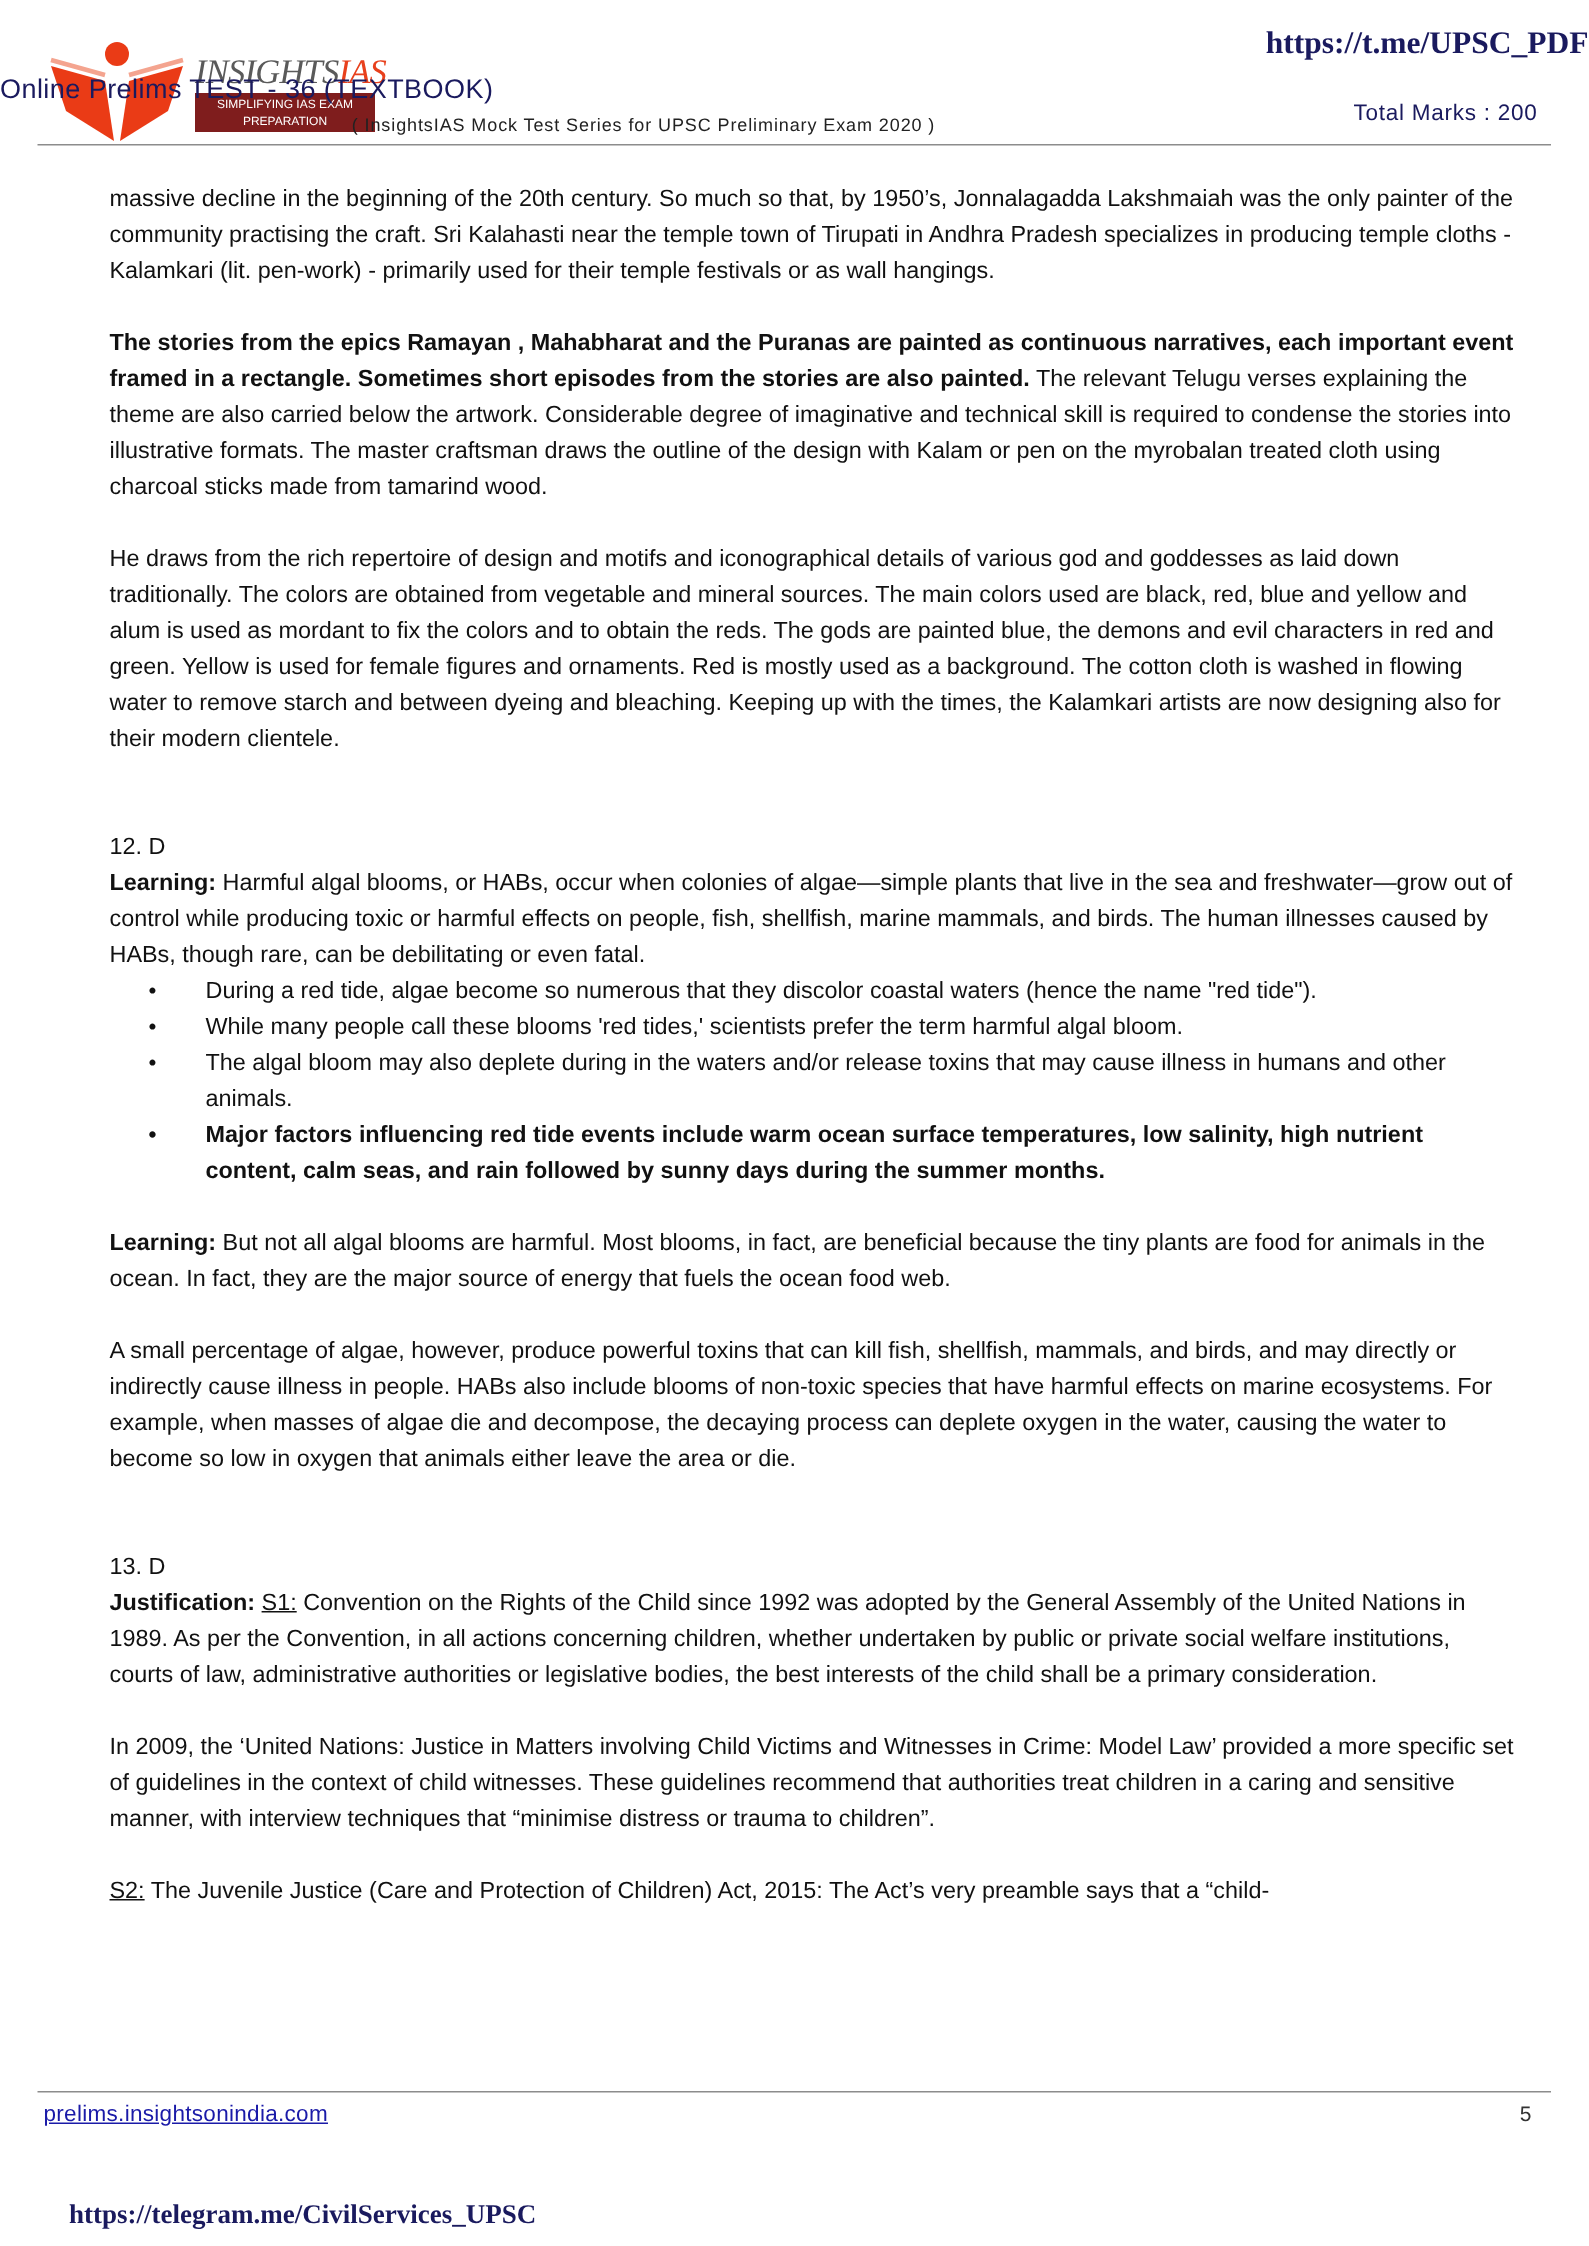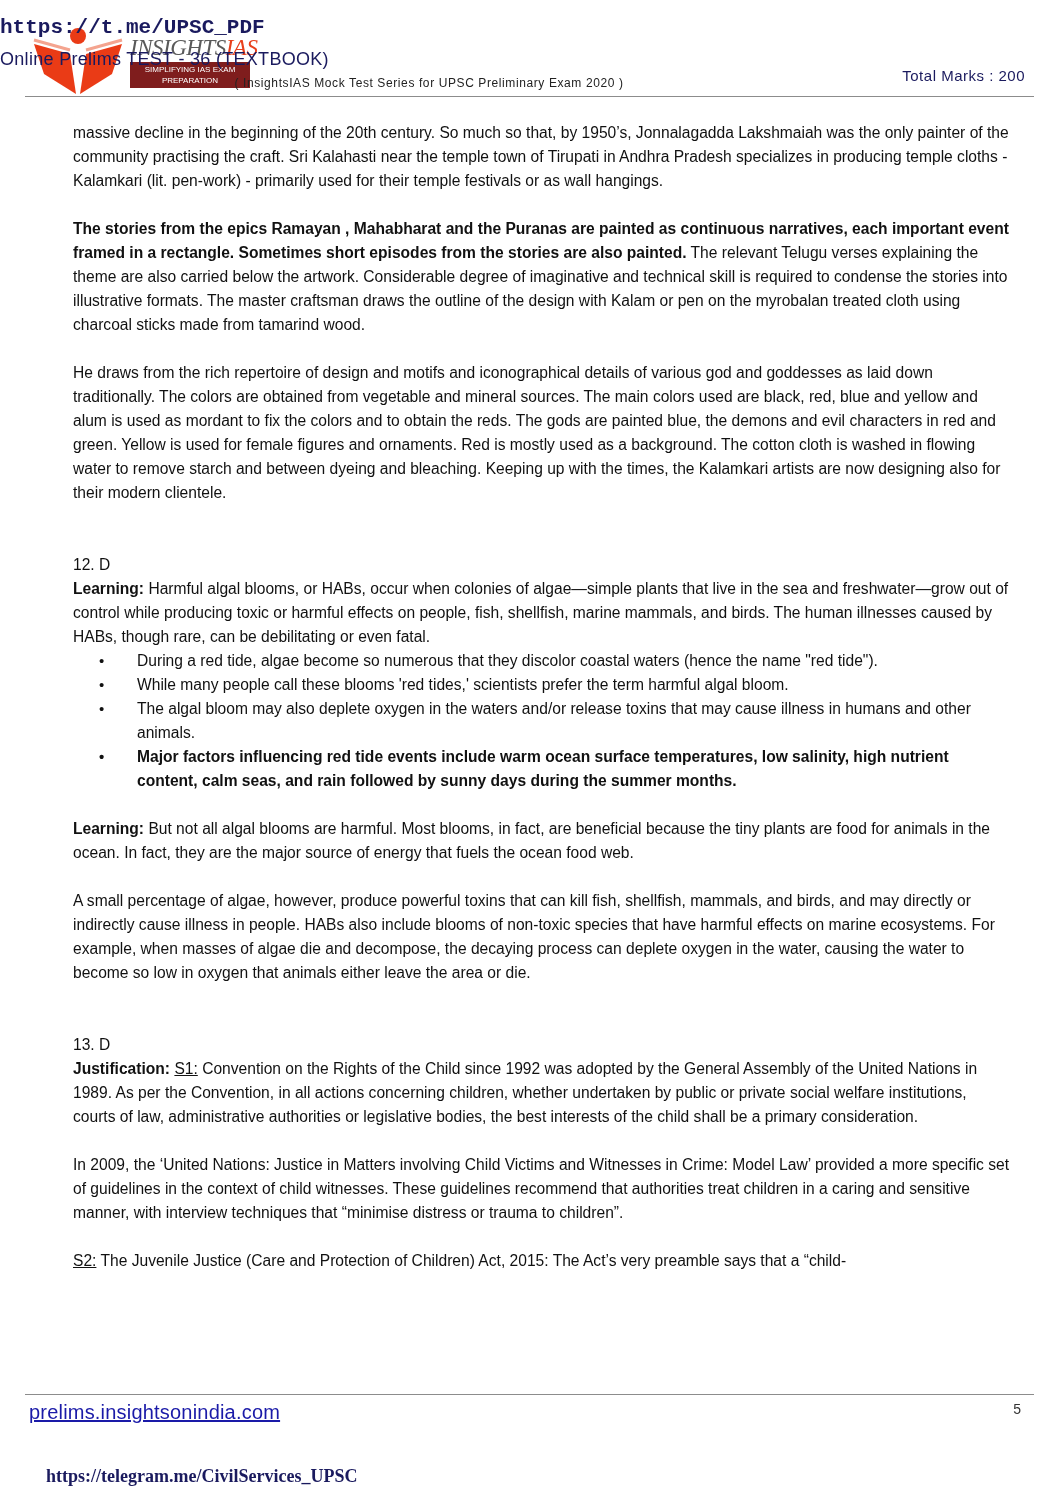--- a/index.html
+++ b/index.html
@@ -5,38 +5,38 @@
   html, body { margin: 0; padding: 0; background: #ffffff; }
   body { width: 1059px; height: 1497px; position: relative; overflow: hidden; font-family: "Liberation Sans", sans-serif; color: #000; }
 
   .header { position: absolute; left: 0; top: 0; width: 1059px; height: 100px; }
   .logo { position: absolute; left: 30px; top: 24px; width: 225px; height: 72px; }
   .logo-mark { position: absolute; left: 0; top: 0; width: 100px; height: 72px; }
   .logo-wordmark { position: absolute; left: 100px; top: 12px; font-family: "Liberation Serif", serif; font-size: 23px; letter-spacing: -0.5px; color: #5a5a5a; line-height: 24px; font-style: italic; }
   .logo-wordmark .ias { color: #e8401c; }
   .logo-tagline { position: absolute; left: 100px; top: 38px; width: 120px; height: 26px; background: #7f1d1d; color: #fff; font-size: 8px; line-height: 11px; text-align: center; padding-top: 2px; box-sizing: border-box; }
 
-  .tg-top { position: absolute; left: 0; width: 1059px; top: 16px; text-align: left; font-family: Liberation Mono, monospace; font-weight: bold; font-size: 21px; color: #1a1a5e; }
+  .tg-top { position: absolute; left: 0; width: 1059px; top: 16px; text-align: right; font-family: Liberation Serif, serif; font-weight: bold; font-size: 21px; color: #1a1a5e; }
   .title { position: absolute; left: 0; width: 1059px; top: 49px; text-align: left; font-size: 18px; color: #1a1a5e; letter-spacing: 0.3px; }
   .subtitle { position: absolute; left: 0; width: 858px; top: 76px; text-align: center; font-size: 12px; color: #222; letter-spacing: 0.6px; }
   .marks { position: absolute; right: 34px; top: 67px; font-size: 15px; color: #1a1a5e; letter-spacing: 0.5px; }
   .rule-top { position: absolute; left: 25px; right: 25px; top: 96px; height: 1px; background: #8c8c8c; }
 
   .content { position: absolute; left: 73px; top: 121px; width: 940px; font-family: Liberation Sans, sans-serif; font-size: 15.6px; line-height: 24px; color: #111; }
   .content p { margin: 0; }
   .gap { height: 24px; }
   .gap2 { height: 48px; }
   .b { font-weight: bold; }
   .u { text-decoration: underline; }
   ul.bullets { margin: 0; padding: 0 0 0 64px; list-style: none; }
   ul.bullets li { position: relative; }
   ul.bullets li::before { content: "\2022"; position: absolute; left: -38px; top: 0; font-size: 15px; }
 
   .rule-bottom { position: absolute; left: 25px; right: 25px; top: 1394px; height: 1px; background: #8c8c8c; }
-  .footer-link { position: absolute; left: 29px; top: 1401px; font-size: 20px; color: #1a1aa8; text-decoration: underline; letter-spacing: 0.2px; }
+  .footer-link { position: absolute; left: 29px; top: 1401px; font-size: 15px; color: #1a1aa8; text-decoration: underline; letter-spacing: 0.2px; }
   .page-num { position: absolute; right: 38px; top: 1401px; font-size: 14px; color: #333; }
   .tg-bottom { position: absolute; left: 0; width: 1059px; top: 1466px; text-align: left; font-family: "Liberation Serif", serif; font-weight: bold; font-size: 18px; color: #1a1a5e; padding-left: 46px; }
 </style>
 </head>
 <body>
 
 <div class="header">
   <div class="logo">
     <svg class="logo-mark" viewBox="0 0 100 72">
       <circle cx="48" cy="12" r="8" fill="#ea3b16"></circle>
@@ -65,21 +65,21 @@
   <p><span class="b">The stories from the epics Ramayan , Mahabharat and the Puranas are painted as continuous narratives, each important event framed in a rectangle. Sometimes short episodes from the stories are also painted.</span><span> The relevant Telugu verses explaining the theme are also carried below the artwork. Considerable degree of imaginative and technical skill is required to condense the stories into illustrative formats. The master craftsman draws the outline of the design with Kalam or pen on the myrobalan treated cloth using charcoal sticks made from tamarind wood.</span></p>
   <div class="gap"></div>
   <p>He draws from the rich repertoire of design and motifs and iconographical details of various god and goddesses as laid down traditionally. The colors are obtained from vegetable and mineral sources. The main colors used are black, red, blue and yellow and alum is used as mordant to fix the colors and to obtain the reds. The gods are painted blue, the demons and evil characters in red and green. Yellow is used for female figures and ornaments. Red is mostly used as a background. The cotton cloth is washed in flowing water to remove starch and between dyeing and bleaching. Keeping up with the times, the Kalamkari artists are now designing also for their modern clientele.</p>
   <div class="gap2"></div>
 
   <p>12. D</p>
   <p><span class="b">Learning:</span><span> Harmful algal blooms, or HABs, occur when colonies of algae—simple plants that live in the sea and freshwater—grow out of control while producing toxic or harmful effects on people, fish, shellfish, marine mammals, and birds. The human illnesses caused by HABs, though rare, can be debilitating or even fatal.</span></p>
   <ul class="bullets">
     <li>During a red tide, algae become so numerous that they discolor coastal waters (hence the name "red tide").</li>
     <li>While many people call these blooms 'red tides,' scientists prefer the term harmful algal bloom.</li>
-    <li>The algal bloom may also deplete oxygen in the waters and/or release toxins that may cause illness in humans and other animals.</li>
+    <li>The algal bloom may also deplete during in the waters and/or release toxins that may cause illness in humans and other animals.</li>
     <li class="b">Major factors influencing red tide events include warm ocean surface temperatures, low salinity, high nutrient content, calm seas, and rain followed by sunny days during the summer months.</li>
   </ul>
   <div class="gap"></div>
   <p><span class="b">Learning:</span><span> But not all algal blooms are harmful. Most blooms, in fact, are beneficial because the tiny plants are food for animals in the ocean. In fact, they are the major source of energy that fuels the ocean food web.</span></p>
   <div class="gap"></div>
   <p>A small percentage of algae, however, produce powerful toxins that can kill fish, shellfish, mammals, and birds, and may directly or indirectly cause illness in people. HABs also include  blooms of non-toxic species that have harmful effects on marine ecosystems. For example, when masses of algae die and decompose, the decaying process can deplete oxygen in the water, causing the water to become so low in oxygen that animals either leave the area or die.</p>
   <div class="gap2"></div>
 
   <p>13. D</p>
   <p><span class="b">Justification:</span> <span class="u">S1:</span><span> Convention on the Rights of the Child since 1992 was adopted by the General Assembly of the United Nations in 1989. As per the Convention, in all actions concerning children, whether undertaken by public or private social welfare institutions, courts of law, administrative authorities or legislative bodies, the best interests of the child shall be a primary consideration.</span></p>

